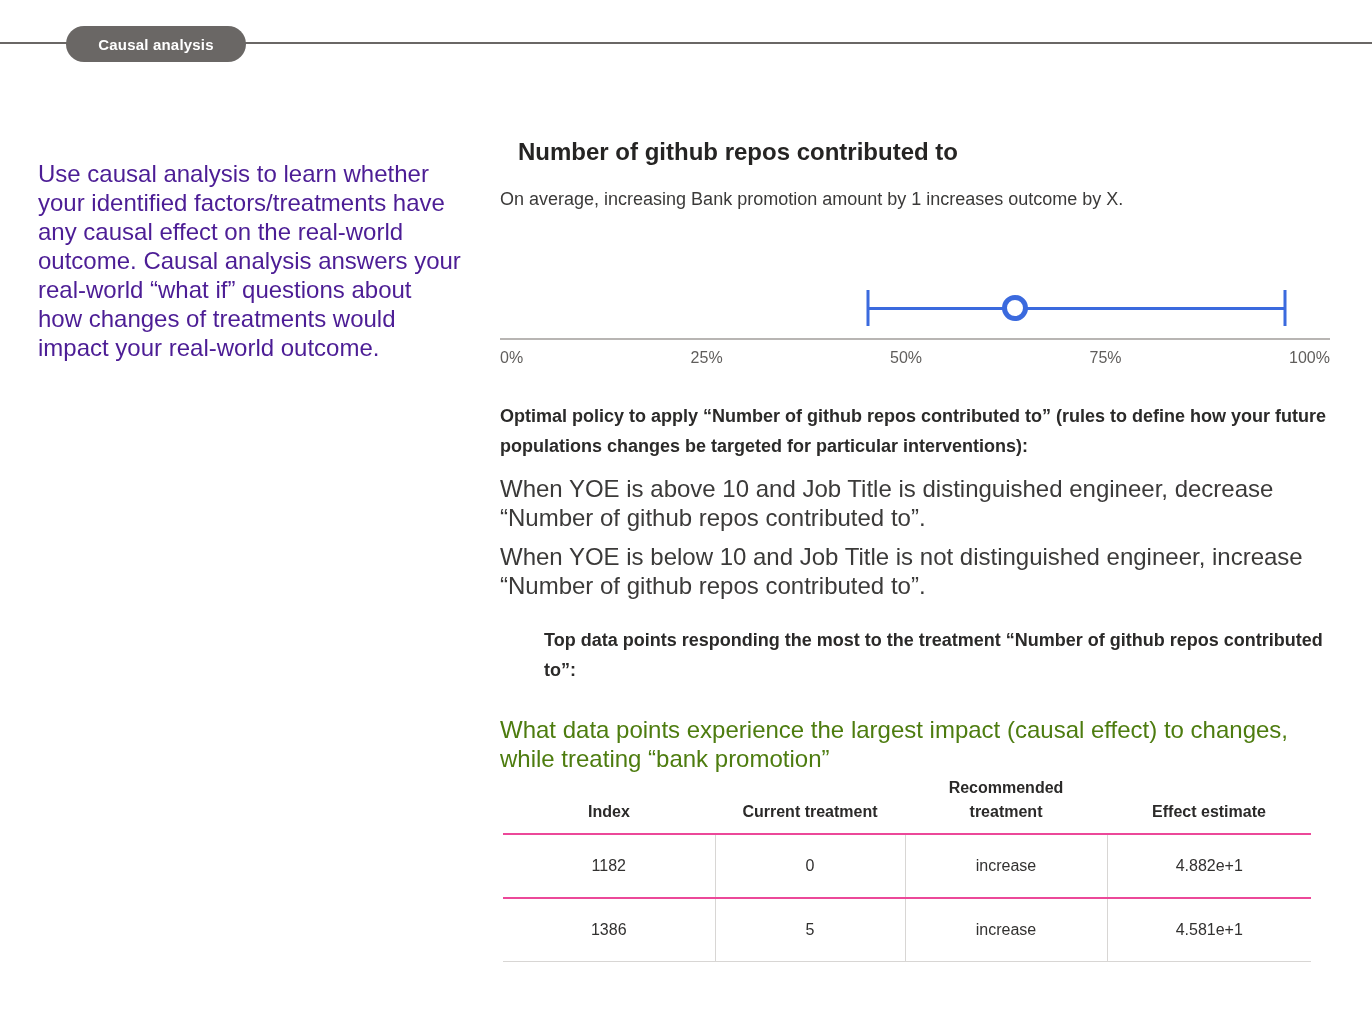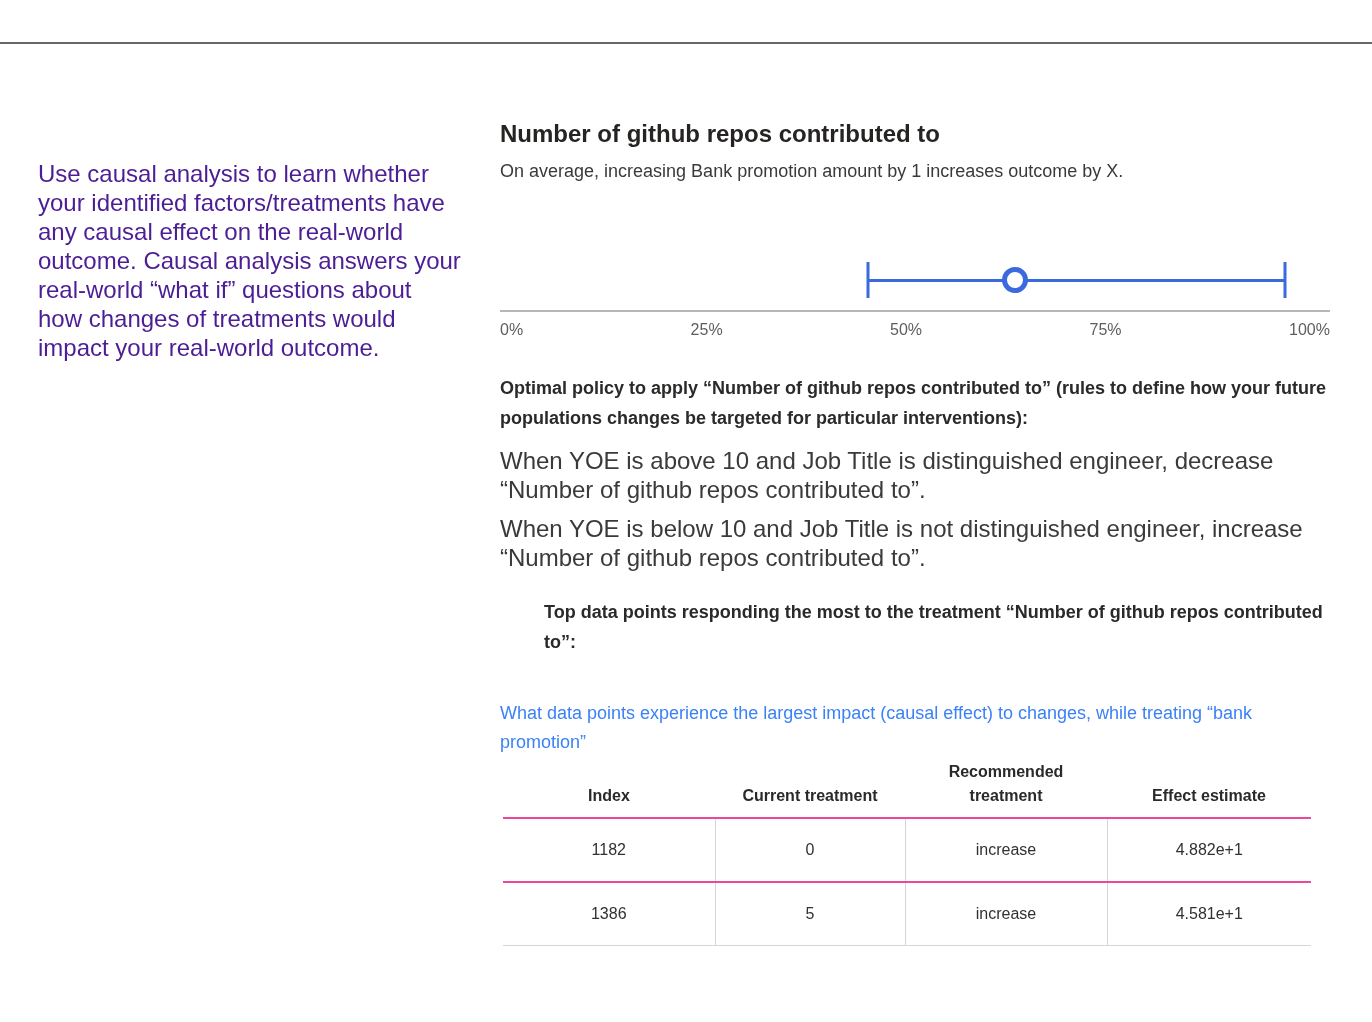--- a/index.html
+++ b/index.html
@@ -60,21 +60,21 @@
   .right-col {
     position: absolute;
     left: 500px;
     top: 118px;
     width: 830px;
   }
   .treatment-title {
     font-size: 24px;
     line-height: 32px;
     font-weight: 600;
-    margin: 0;
+    margin: 18px;
     color: #252423;
   }
   .treatment-subtitle {
     font-size: 18px;
     line-height: 26px;
     margin-top: 8px;
     color: #3b3a39;
   }
 
   
@@ -142,24 +142,24 @@
   .policy-rule + .policy-rule { margin-top: 10px; }
   .top-points-heading {
     margin-top: 25px;
     font-size: 18px;
     line-height: 30px;
     font-weight: bold;
     color: #2b2a29;
     margin-left: 44px;
   }
   .top-points-desc {
-    margin-top: 42px;
-    font-size: 18px;
+    margin-top: 30px;
+    font-size: 24px;
     line-height: 29px;
-    color: #3b82f6;
+    color: #4d7c0f;
   }
 
   
   .points-table {
     margin-top: 0;
     margin-left: 3px;
     border-collapse: collapse;
     width: 808px;
     table-layout: fixed;
   }
@@ -183,20 +183,21 @@
   }
   .points-table td + td { border-left: 1px solid #d8d6d4; }
   .points-table tbody tr:last-child td { border-bottom: 1px solid #d8d6d4; }
 </style>
 </head>
 <body>
 
 <div class="page">
 
   <div class="section-rule"></div>
+  <div class="section-badge">Causal analysis</div>
 
   <div class="left-col">Use causal analysis to learn whether your identified factors/treatments have any causal effect on the real-world outcome. Causal analysis answers your real-world “what if” questions about how changes of treatments would impact your real-world outcome.</div>
 
   <div class="right-col">
 
     <h1 class="treatment-title">Number of github repos contributed to</h1>
 
     <div class="treatment-subtitle">On average, increasing Bank promotion amount by 1 increases outcome by X.</div>
 
     <div class="ci-chart">

